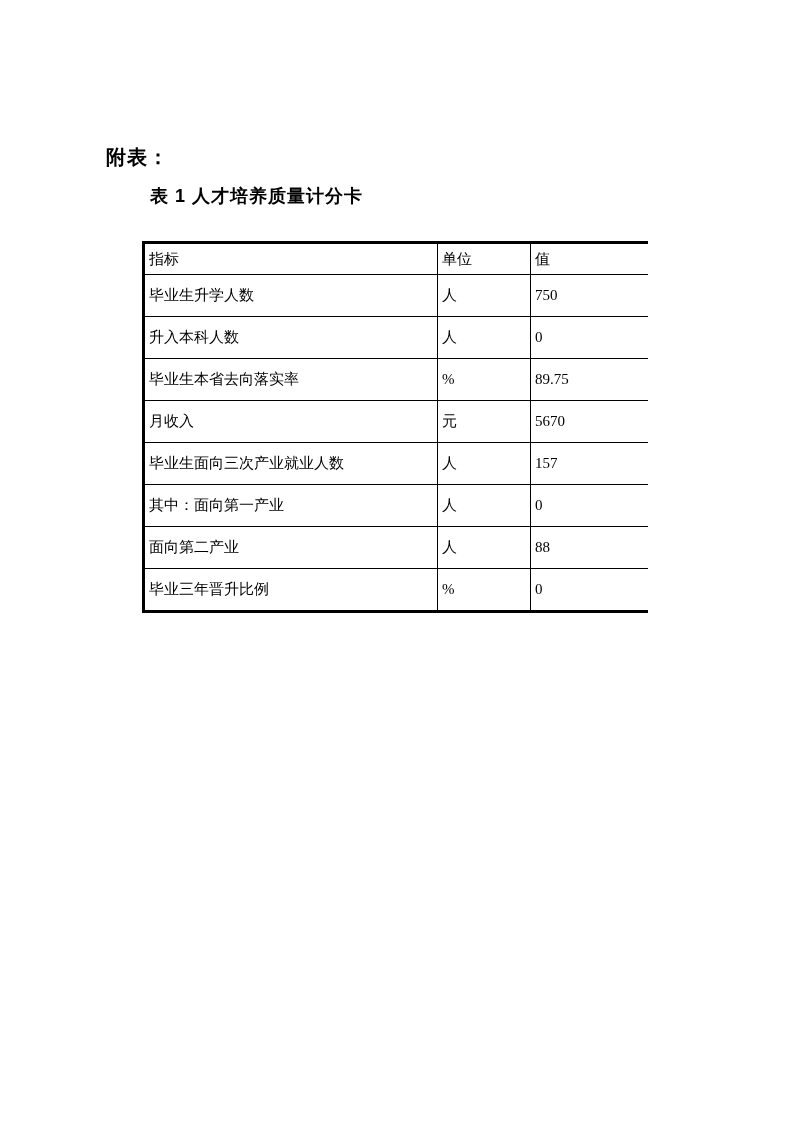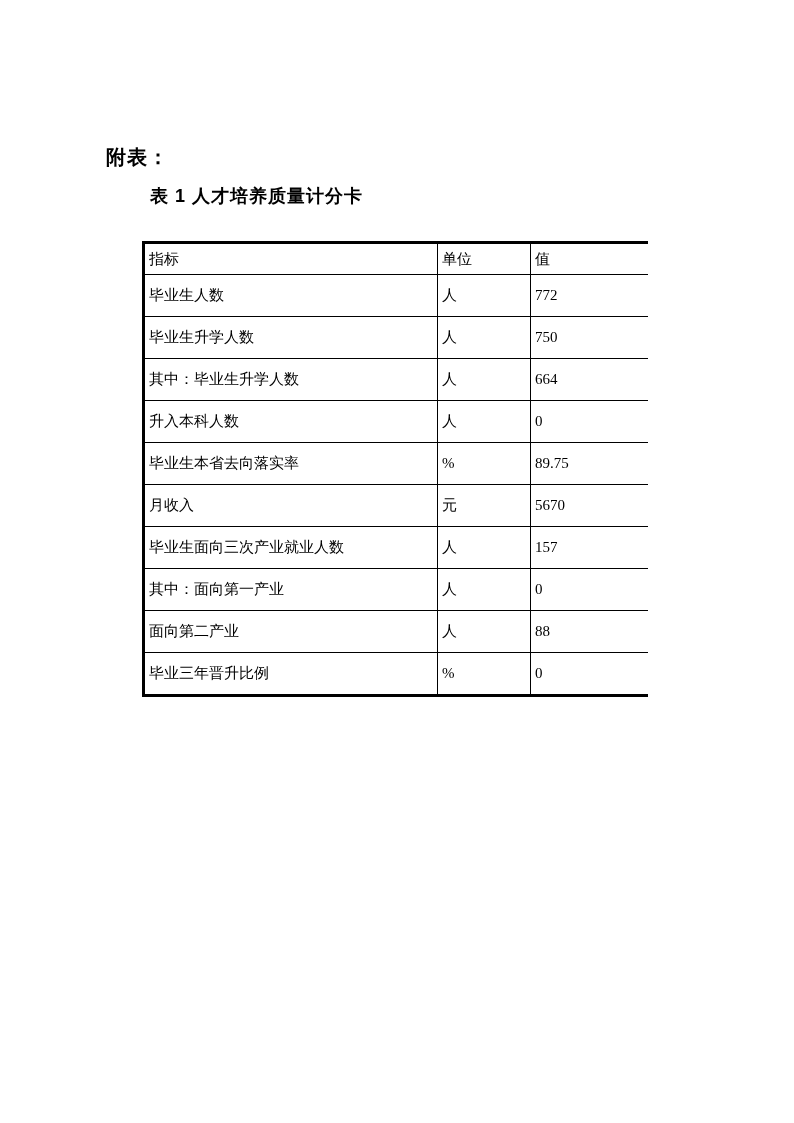--- a/index.html
+++ b/index.html
@@ -90,33 +90,23 @@
     </colgroup>
     <thead>
       <tr>
         <th>指标</th>
         <th>单位</th>
         <th>值</th>
       </tr>
     </thead>
     <tbody>
         <tr>
-    <td>毕业生人数</td>
-    <td>人</td>
-    <td>772</td>
-  </tr>
-        <tr>
     <td>毕业生升学人数</td>
     <td>人</td>
     <td>750</td>
-  </tr>
-        <tr>
-    <td>其中：毕业生升学人数</td>
-    <td>人</td>
-    <td>664</td>
   </tr>
         <tr>
     <td>升入本科人数</td>
     <td>人</td>
     <td>0</td>
   </tr>
         <tr>
     <td>毕业生本省去向落实率</td>
     <td>%</td>
     <td>89.75</td>

